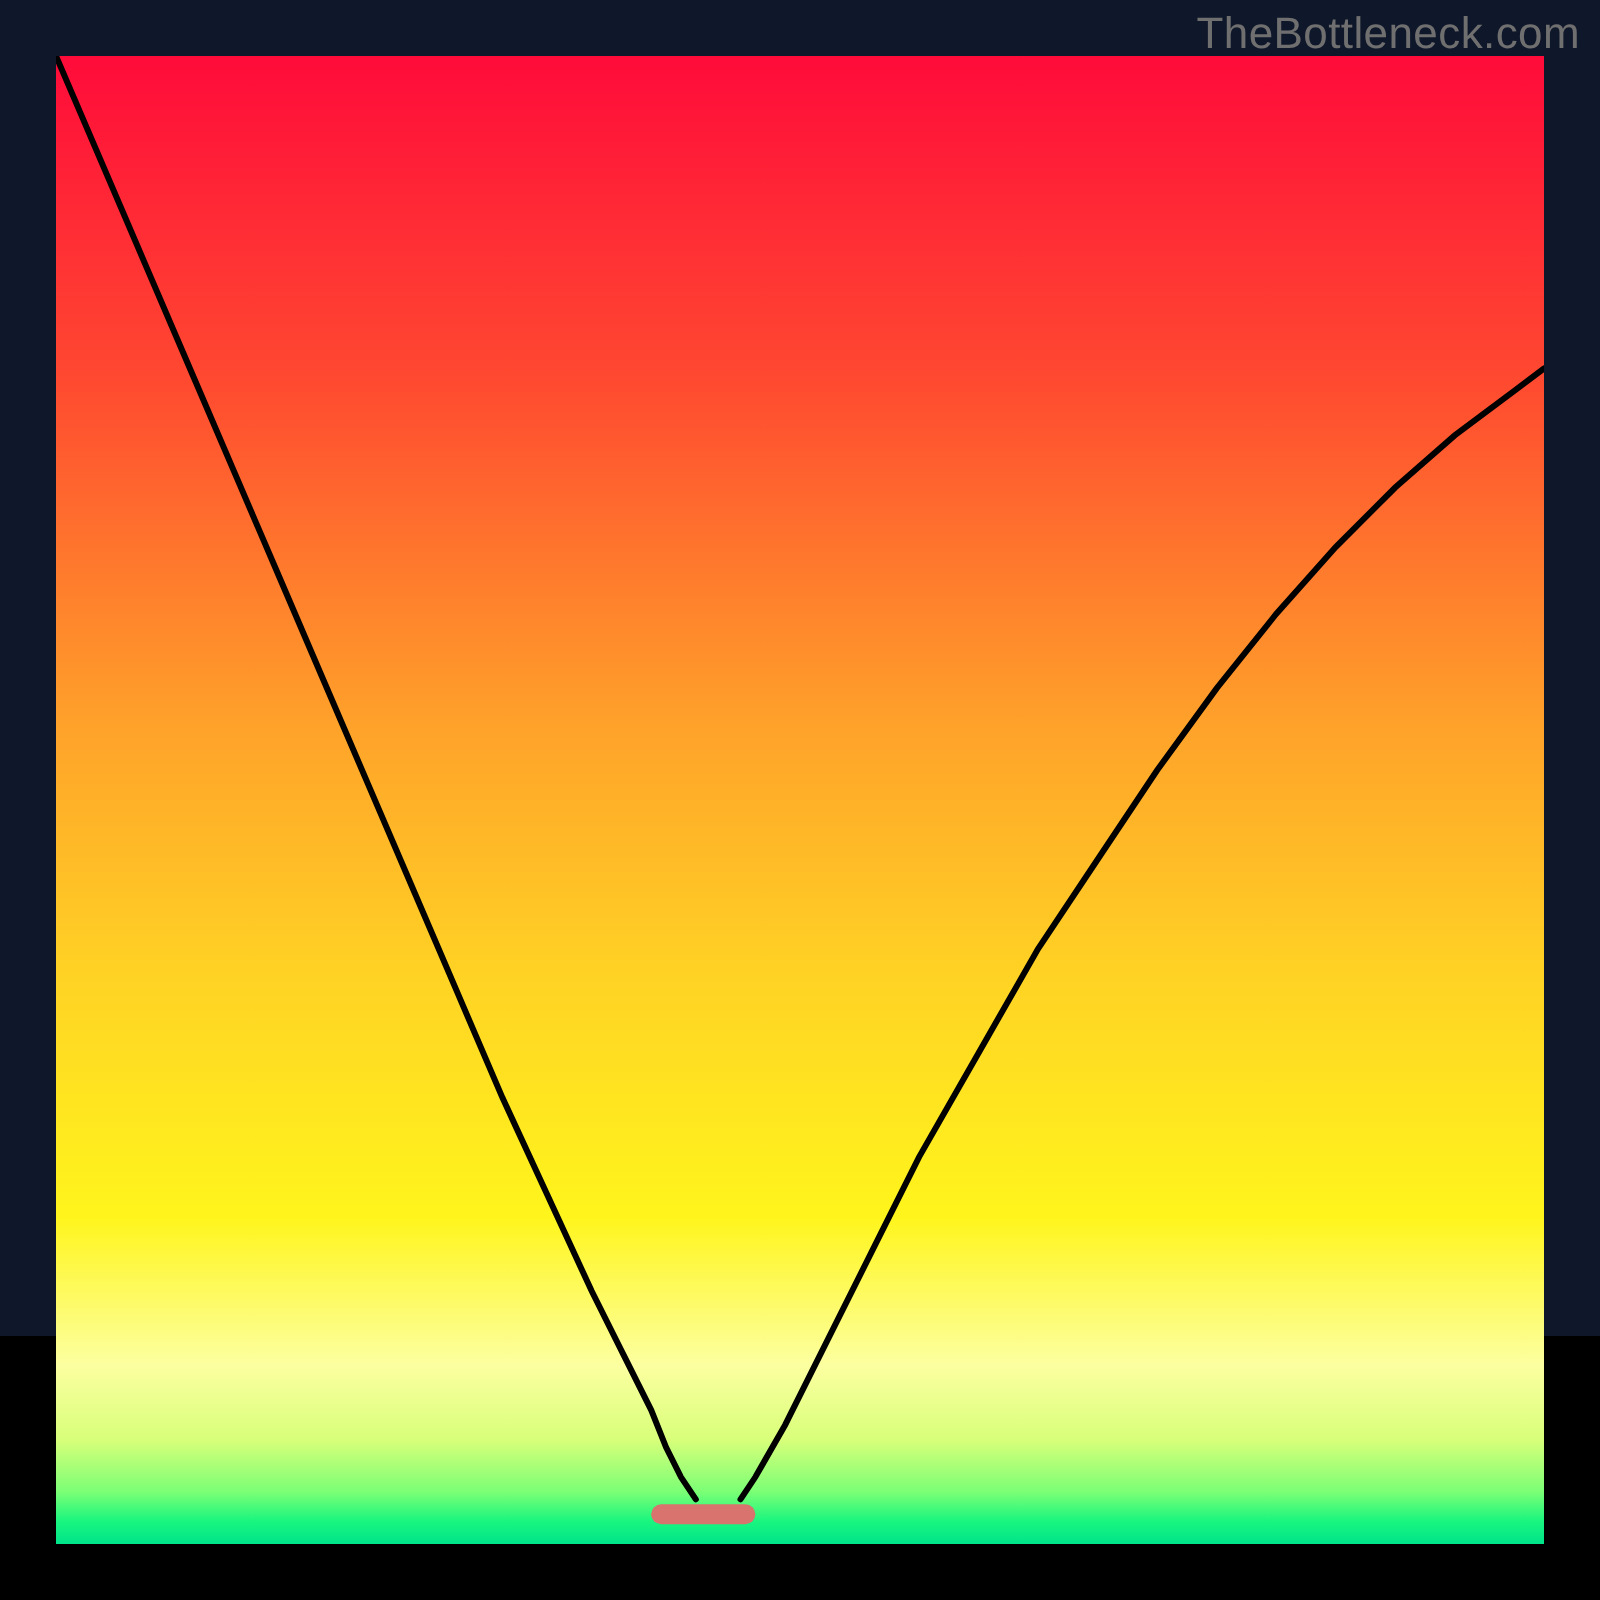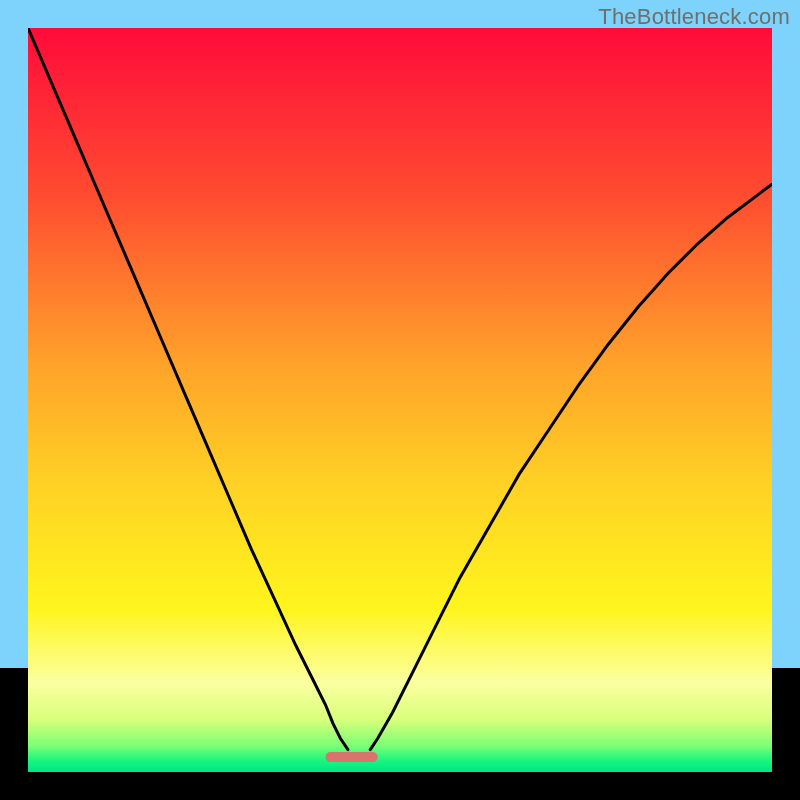--- a/index.html
+++ b/index.html
@@ -10,21 +10,21 @@
     background: #000;
     overflow: hidden;
     font-family: Arial, Helvetica, sans-serif;
   }
   .frame {
     position: absolute;
     left: 0;
     top: 0;
     width: 800px;
     height: 668px;
-    background: #7dd3fc;
+    background: #0f172a;
   }
   .plot-area {
     position: absolute;
     left: 28px;
     top: 28px;
     width: 744px;
     height: 744px;
     overflow: hidden;
   }
   .gradient-bg {

